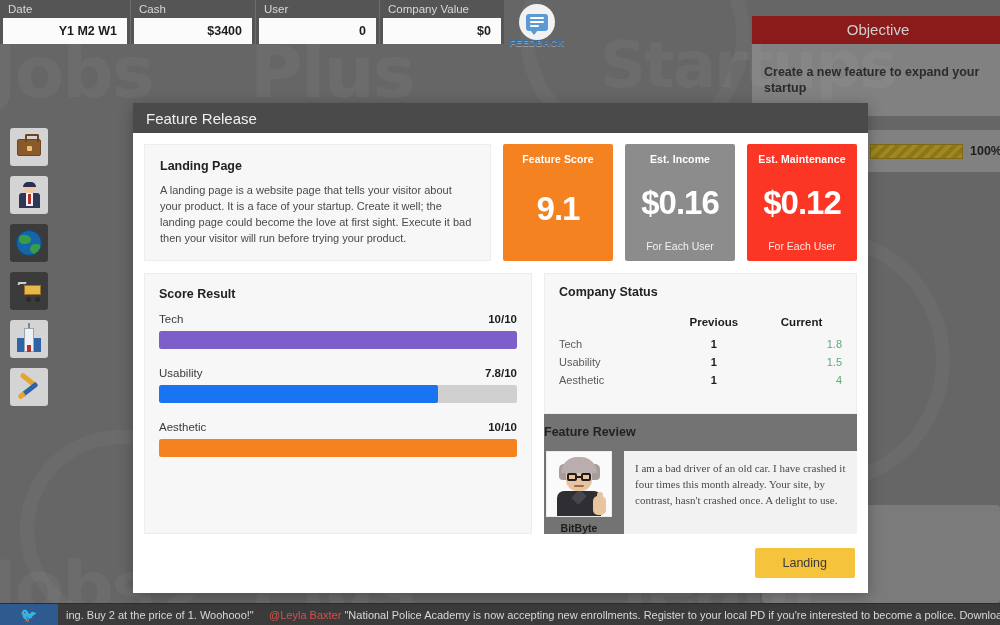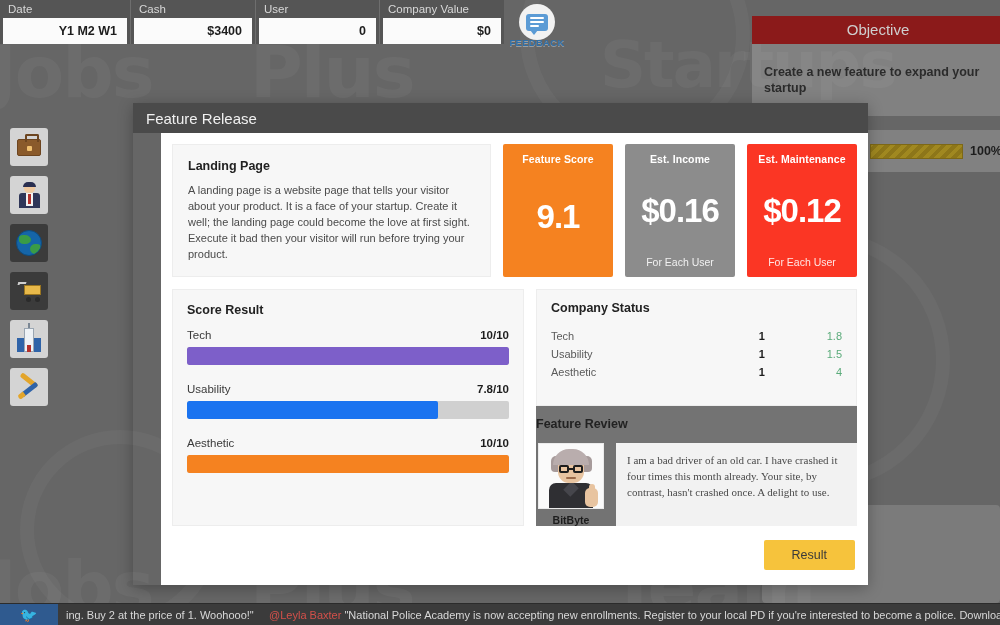--- a/index.html
+++ b/index.html
@@ -299,21 +299,20 @@
     height: 30px;
     display: flex; align-items: center;
     padding-left: 13px;
   }
   .modal-title {
     color: #f0f0f0; font-size: 15px;
   }
   .modal-body {
     background: #ffffff;
     padding: 11px 11px 13px 11px;
-    margin-left: 28px;
   }
 
   .row-top {
     display: flex; gap: 12px; align-items: stretch;
   }
   .desc-card {
     flex: 1;
     background: #f7f7f7;
     border: 1px solid #ededed;
     padding: 14px 15px;
@@ -351,21 +350,21 @@
   .metric-sub {
     font-size: 10.5px; color: rgba(255,255,255,0.88);
   }
   .metric-card.score .metric-sub { visibility: hidden; }
 
   .row-bottom {
     display: flex; gap: 12px; margin-top: 12px;
     align-items: stretch;
   }
   .score-panel {
-    width: 352px;
+    width: 388px;
     background: #f7f7f7;
     border: 1px solid #ededed;
     padding: 13px 14px 16px;
   }
   .panel-title {
     font-size: 12.5px; font-weight: bold; color: #222;
     margin-bottom: 12px;
   }
   .bar-group { margin-bottom: 18px; }
   .bar-group:last-child { margin-bottom: 0; }
@@ -657,20 +656,25 @@
           </div>
         </div>
       </div>
 
       <div class="right-col">
 
         <div class="status-panel">
           <div class="panel-title">Company Status</div>
           <table class="status-table">
             <tbody>
+                <tr>
+              <th class="blank"></th>
+              <th>Previous</th>
+              <th>Current</th>
+            </tr>
             <tr>
               <td class="st-name">Tech</td>
               <td class="st-prev">1</td>
               <td class="st-curr">1.8</td>
             </tr>
             <tr>
               <td class="st-name">Usability</td>
               <td class="st-prev">1</td>
               <td class="st-curr">1.5</td>
             </tr>
@@ -706,21 +710,21 @@
               <div class="avatar-name">BitByte</div>
             </div>
             <div class="review-bubble">I am a bad driver of an old car. I have crashed it four times this month already. Your site, by contrast, hasn't crashed once. A delight to use.</div>
           </div>
         </div>
 
       </div>
     </div>
 
     <div class="modal-footer">
-      <button class="release-btn">Result</button>
+      <button class="release-btn">Landing</button>
     </div>
 
   </div>
 </div>
 
 <div class="ticker">
   <div class="tw-icon">
     <div class="tw-bird">🐦</div>
   </div>
   <div class="ticker-text">

